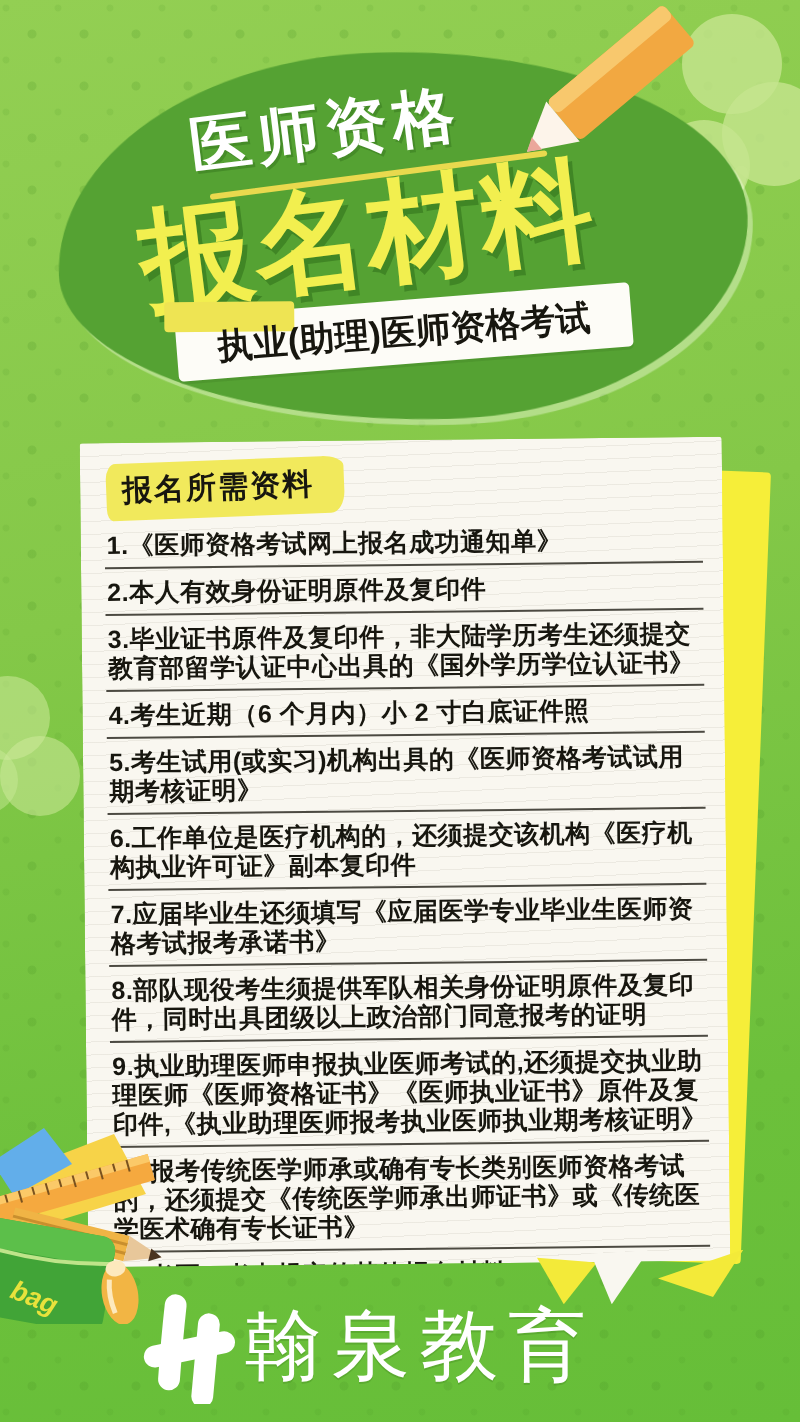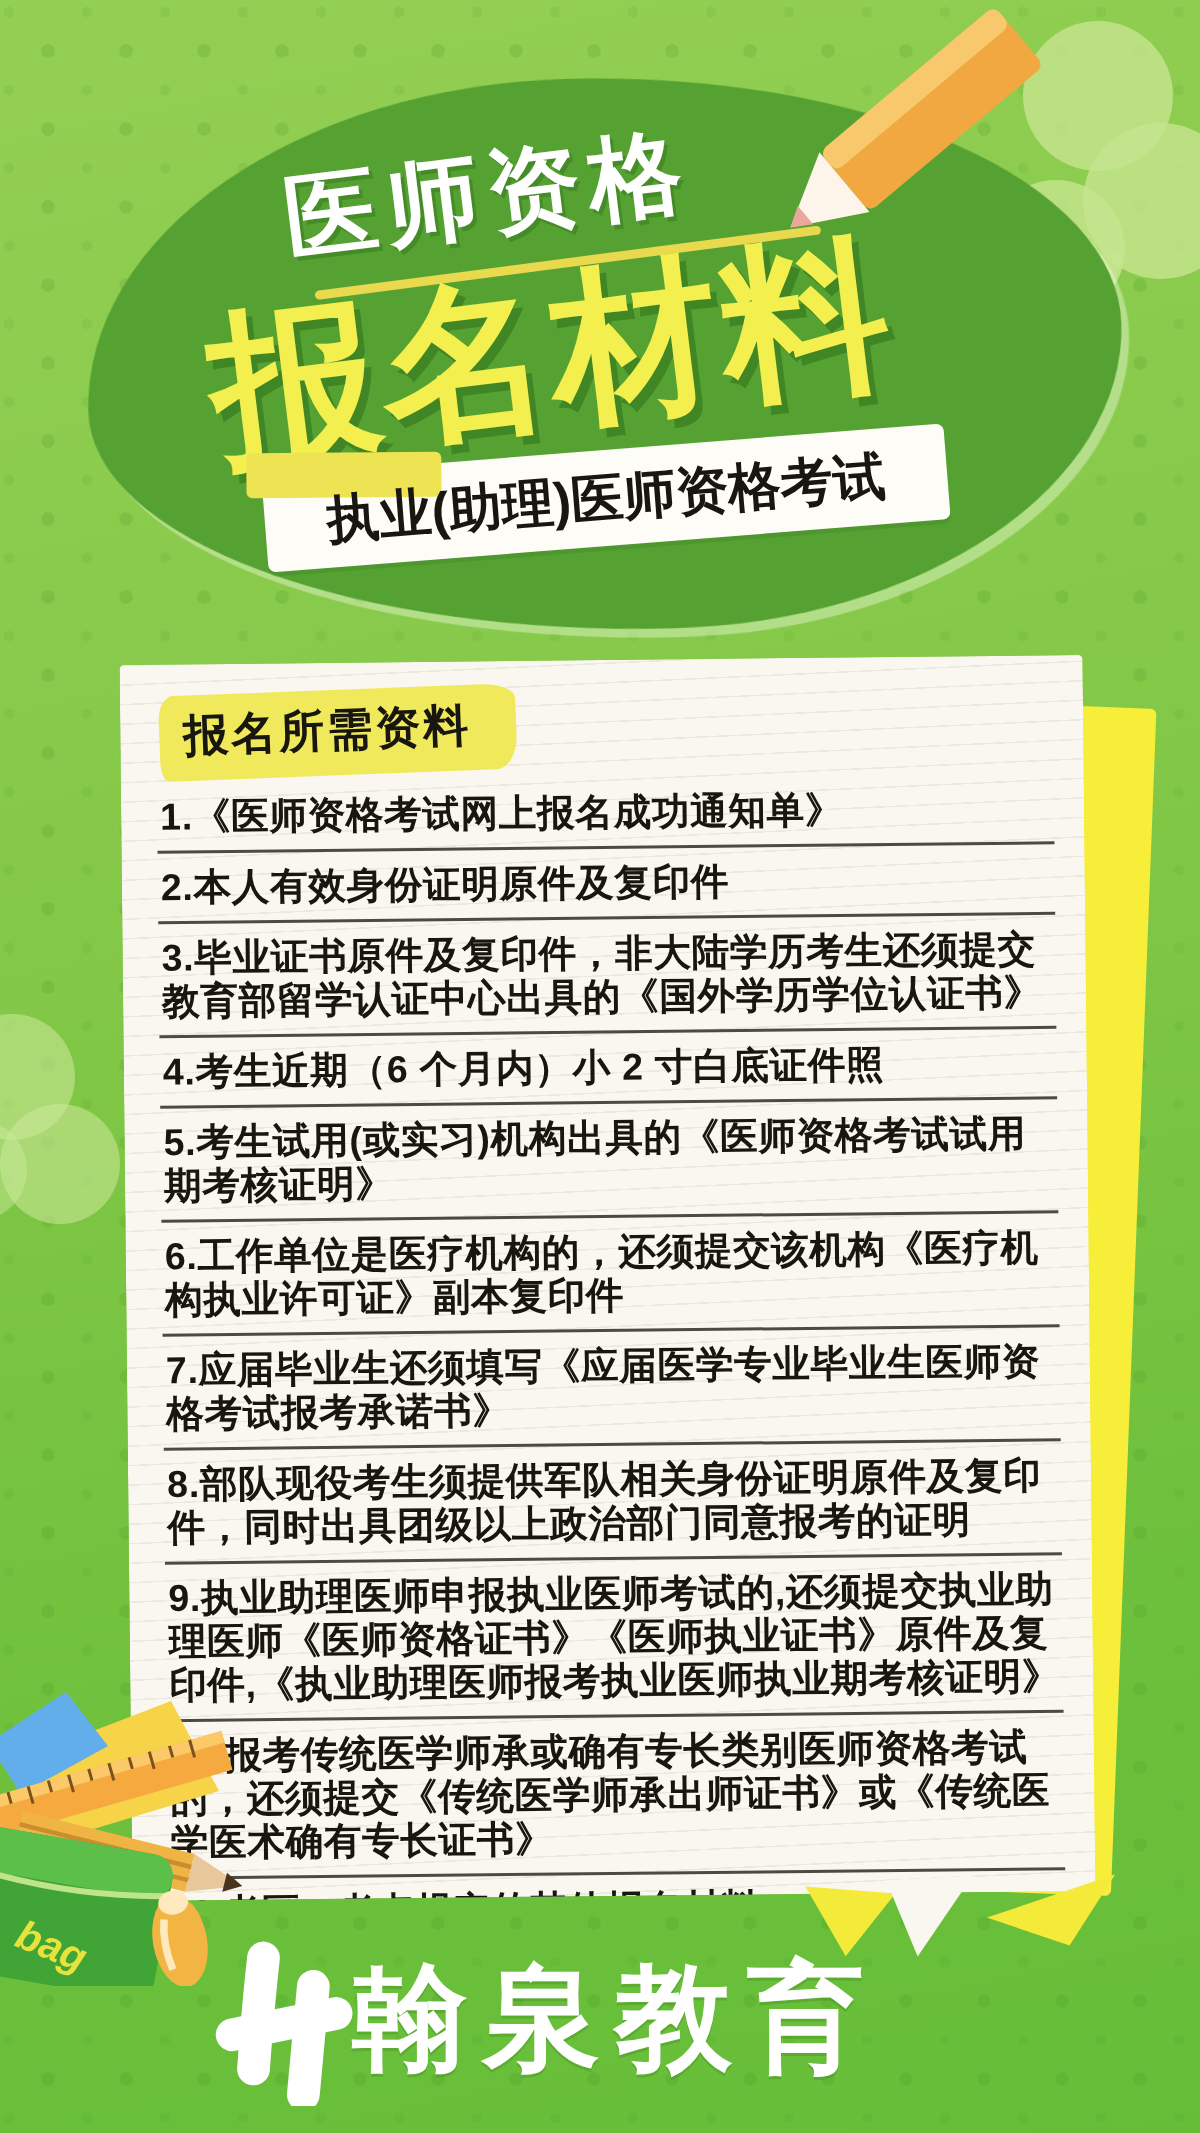--- a/index.html
+++ b/index.html
@@ -99,22 +99,22 @@
   .list-item {
     font-size:25px; font-weight:700; color:#17160f;
     line-height:1.16; letter-spacing:0.5px;
     padding:9px 2px 7px; border-bottom:2px solid #4c4a42;
   }
   .list-item:first-child { padding-top:5px; }
 
   
   .brand-logo-svg { left:140px; top:1292px; z-index:8; }
   .brand-name {
-    left:234px; top:1294px; z-index:8;
-    font-size:78px; font-weight:700; color:#ffffff; letter-spacing:10px;
+    left:244px; top:1294px; z-index:8;
+    font-size:78px; font-weight:400; color:#ffffff; letter-spacing:10px;
     text-shadow:0 2px 0 rgba(50,110,25,.25);
   }
   .schoolbag-svg { left:-8px; top:1116px; z-index:9; }
 </style>
 </head>
 <body>
 
 <svg class="abs deco-svg" style="left:632px; top:14px;" width="168" height="240" viewBox="0 0 168 240">
   <circle cx="100" cy="50" r="50" fill="rgba(198,229,143,0.8)"></circle>
   <circle cx="142" cy="120" r="52" fill="rgba(198,229,143,0.8)"></circle>

